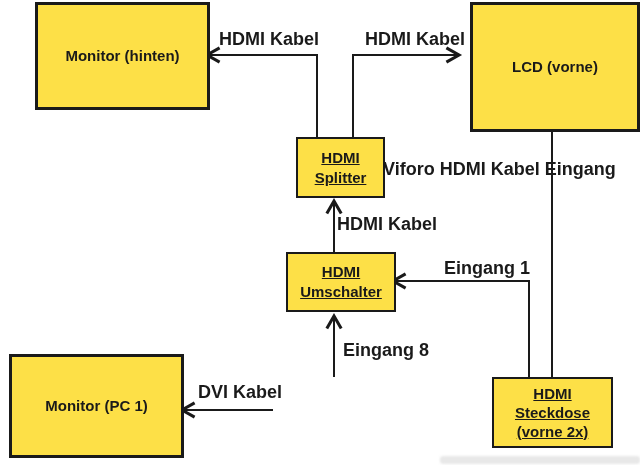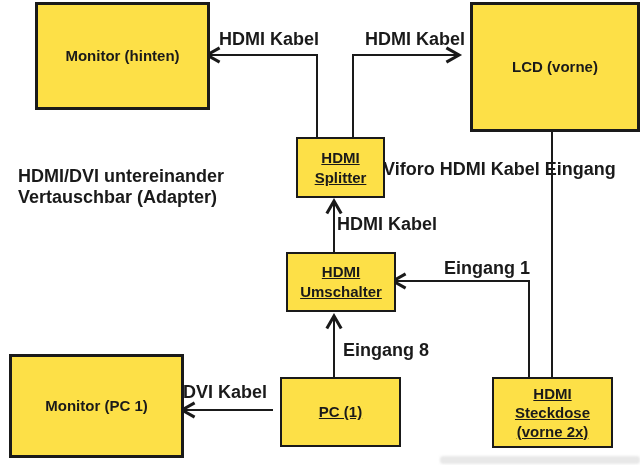--- a/index.html
+++ b/index.html
@@ -71,37 +71,34 @@
   <div class="node" style="left:463px; top:2px;   width:170px; height:130px;">LCD (vorne)</div>
 
   <div class="node thin" style="left:289px; top:137px; width:89px;  height:61px;">HDMI
 Splitter</div>
 
   <div class="node thin" style="left:279px; top:252px; width:110px; height:60px;">HDMI
 Umschalter</div>
 
   <div class="node" style="left:2px;   top:354px; width:175px; height:104px;">Monitor (PC 1)</div>
 
-  <div class="node thin" style="left:273px; top:377px; width:121px; height:70px;">PC (1)</div>
 
   <div class="node thin" style="left:485px; top:377px; width:121px; height:71px; line-height:19px;">HDMI
 Steckdose
 (vorne 2x)</div>
 
   <div class="lbl" style="left:219px; top:29px;">HDMI Kabel</div>
 
   <div class="lbl" style="left:365px; top:29px;">HDMI Kabel</div>
 
   <div class="lbl" style="left:337px; top:214px;">HDMI Kabel</div>
 
   <div class="lbl" style="left:444px; top:258px;">Eingang 1</div>
 
   <div class="lbl" style="left:343px; top:340px;">Eingang 8</div>
 
-  <div class="lbl" style="left:183px; top:382px;">DVI Kabel</div>
+  <div class="lbl" style="left:198px; top:382px;">DVI Kabel</div>
 
   <div class="lbl" style="left:383px; top:159px;">Viforo HDMI Kabel Eingang</div>
 
-  <div class="lbl" style="left:18px; top:166px;">HDMI/DVI untereinander
-Vertauschbar (Adapter)</div>
 
   <div class="ghost" style="left:440px; top:456px; width:200px; height:8px;"></div>
 </div>
 
 </body></html>

